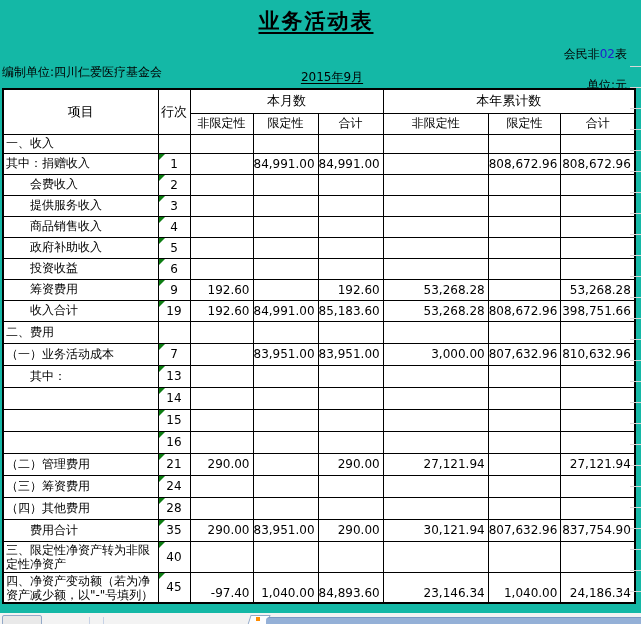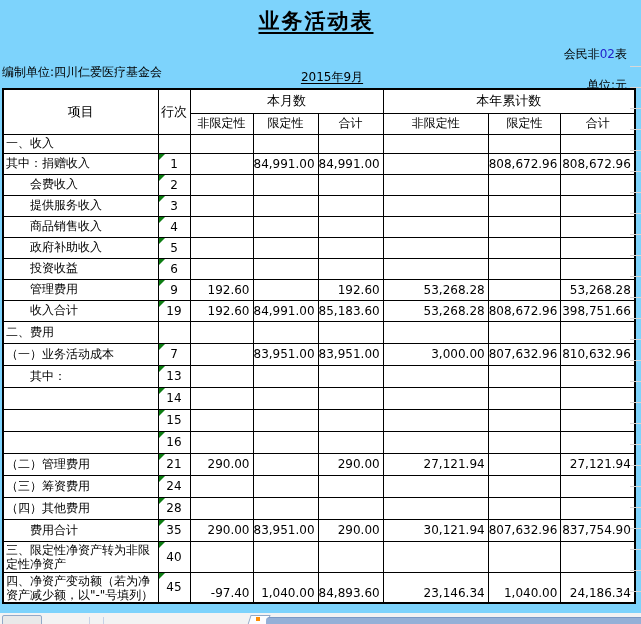--- a/index.html
+++ b/index.html
@@ -1,18 +1,18 @@
 <!DOCTYPE html>
 <html><head>
 <meta charset="utf-8">
 <style>
   * { margin:0; padding:0; box-sizing:border-box; }
   html,body { width:641px; height:624px; }
   body { background:#ffffff; font-family:"DejaVu Sans","Liberation Sans",sans-serif; color:#000; }
-  .page { position:relative; width:641px; height:624px; background:#7dd3fc; overflow:hidden; }
+  .page { position:relative; width:641px; height:624px; background:#14b8a6; overflow:hidden; }
 
   .title { position:absolute; top:7px; left:0; width:632px; text-align:center;
            font-size:21px; font-weight:bold; letter-spacing:2px; }
   .title span { text-decoration:underline; text-underline-offset:4px; }
 
   .form-code { position:absolute; top:46px; right:14px; font-size:12px; }
   .form-code .num { color:#2222cc; }
   .prepared { position:absolute; top:64px; left:2px; font-size:12px; }
   .period   { position:absolute; top:69px; left:24px; width:616px; text-align:center;
               font-size:12px; text-decoration:underline; text-underline-offset:2px; }
@@ -167,21 +167,21 @@
           <td class="item ind2">投资收益</td>
           <td class="line"><span class="tri"></span><span>6</span></td>
           <td class="num"></td>
           <td class="num"></td>
           <td class="num"></td>
           <td class="num"></td>
           <td class="num"></td>
           <td class="num"></td>
         </tr>
         <tr class="">
-          <td class="item ind2">管理费用</td>
+          <td class="item ind2">筹资费用</td>
           <td class="line"><span class="tri"></span><span>9</span></td>
           <td class="num">192.60</td>
           <td class="num"></td>
           <td class="num">192.60</td>
           <td class="num">53,268.28</td>
           <td class="num"></td>
           <td class="num">53,268.28</td>
         </tr>
         <tr class="">
           <td class="item ind2">收入合计</td>

